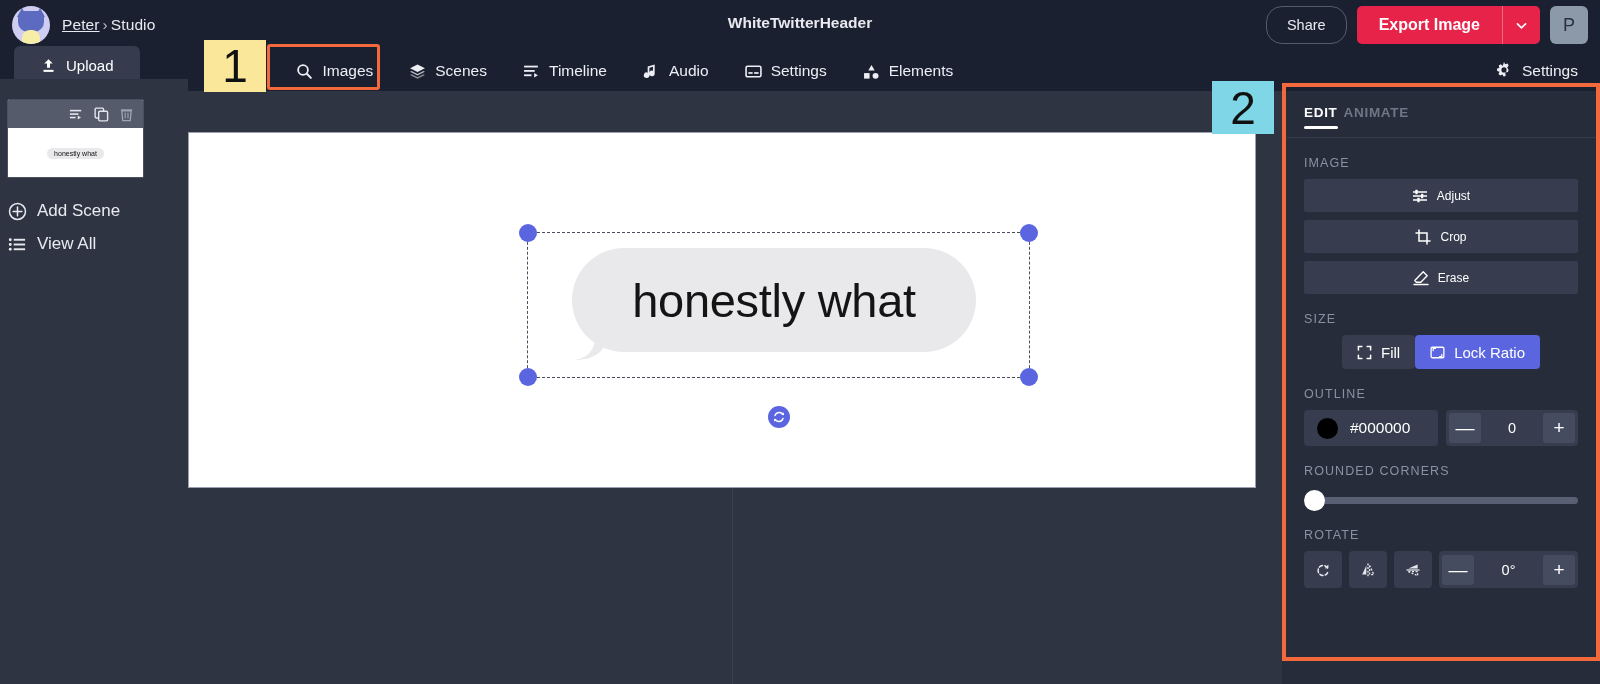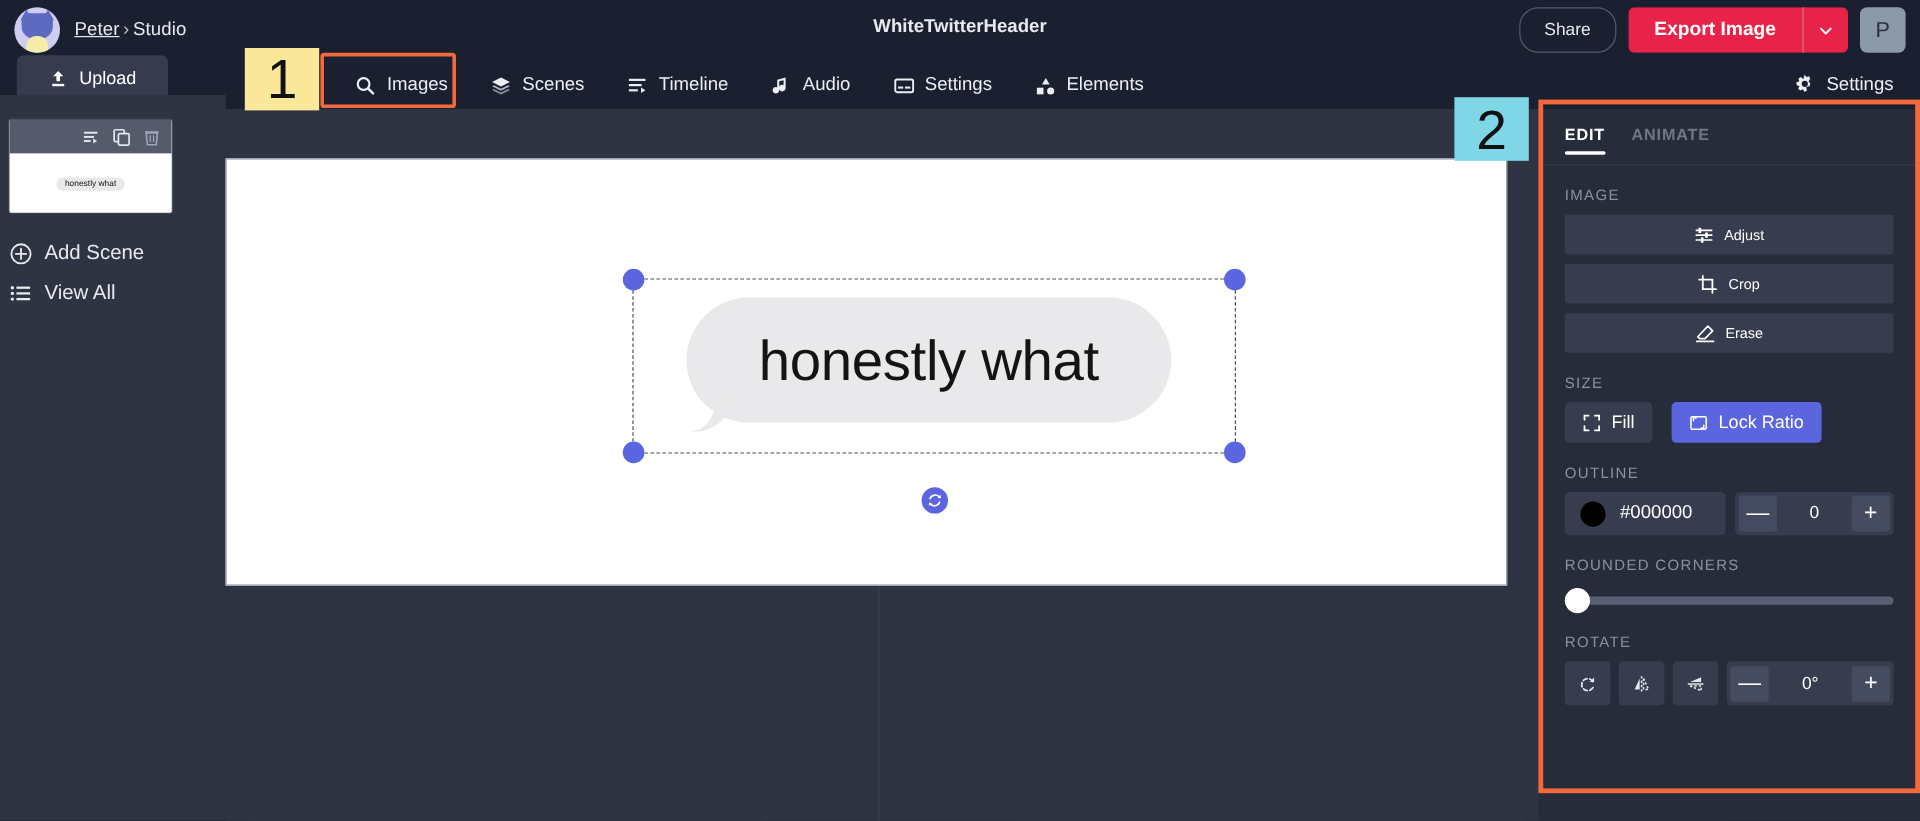--- a/index.html
+++ b/index.html
@@ -157,42 +157,42 @@
   .bubble-text {
     font-size: 47px; color: #141414; letter-spacing: -.3px;
     font-family: "Liberation Sans", sans-serif;
   }
 
   
   .rightpanel {
     position: absolute; left: 1282px; top: 91px; width: 318px; height: 593px;
     background: #272c3a;
   }
-  .rp-tabs { display: flex; align-items: flex-start; height: 46px; padding-left: 22px; gap: 22px; }
+  .rp-tabs { display: flex; align-items: flex-start; height: 46px; padding-left: 22px; gap: 6px; }
   .rp-tab {
     font-size: 13.5px; font-weight: bold; letter-spacing: .7px; color: #6f7686;
     padding-top: 14px; cursor: pointer; position: relative; height: 46px;
   }
   .rp-tab.active { color: #fff; }
   .rp-tab.active::after {
     content: ""; position: absolute; left: 0; right: 0; bottom: 8px; height: 3px;
     background: #fff; border-radius: 2px;
   }
   .rp-divider { height: 1px; background: #353b4b; margin: 0 0 0 0; }
   .rp-body { padding: 0 22px; }
   .rp-label {
     font-size: 12.5px; letter-spacing: 1.1px; color: #8a91a2;
     margin-top: 18px; margin-bottom: 9px;
   }
   .rp-btn {
     width: 100%; height: 33px; background: #373d4e; border: none; border-radius: 2px;
     color: #fff; font-size: 12px; display: flex; align-items: center; justify-content: center;
     gap: 9px; margin-bottom: 8px; font-family: inherit; cursor: pointer;
   }
-  .size-row { display: flex; gap: 16px; }
+  .size-row { display: flex; gap: 0; justify-content: center; }
   .size-btn {
     height: 34px; background: #373d4e; border: none; border-radius: 4px; color: #fff;
     font-size: 15px; display: flex; align-items: center; gap: 9px; padding: 0 15px;
     font-family: inherit; cursor: pointer;
   }
   .size-btn.active { background: #5b65e0; }
   .outline-row { display: flex; gap: 8px; }
   .color-chip {
     flex: 1; height: 36px; background: #373d4e; border-radius: 4px;
     display: flex; align-items: center; gap: 12px; padding: 0 13px; cursor: pointer;

